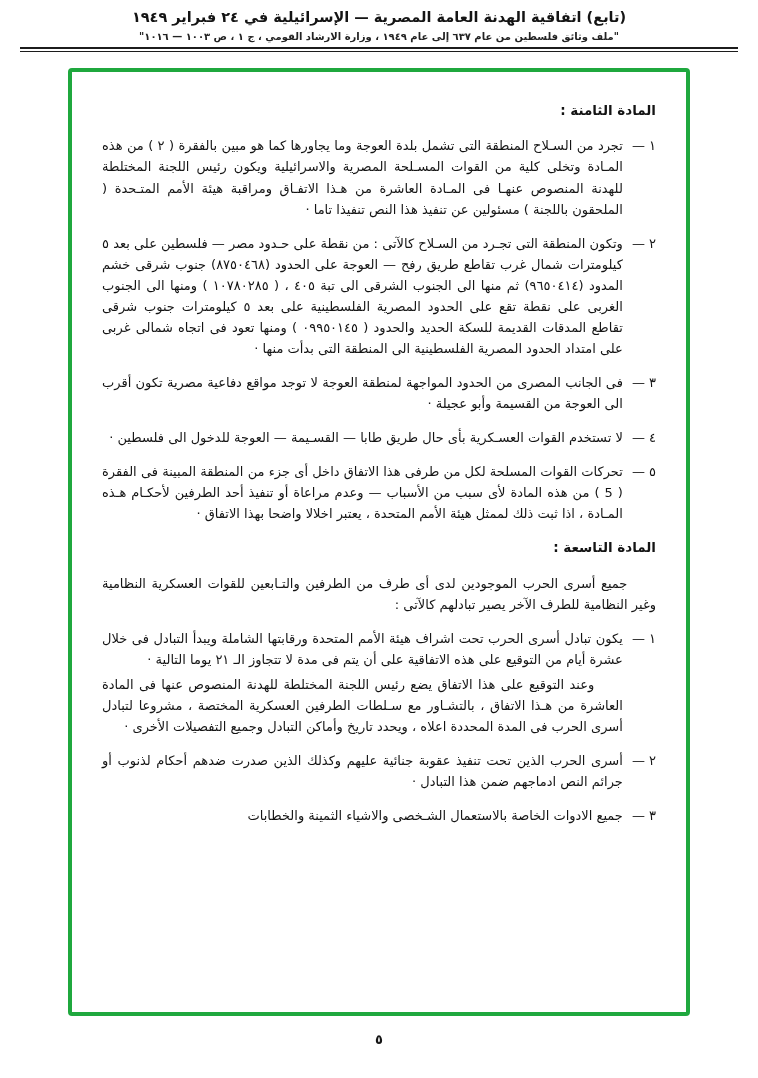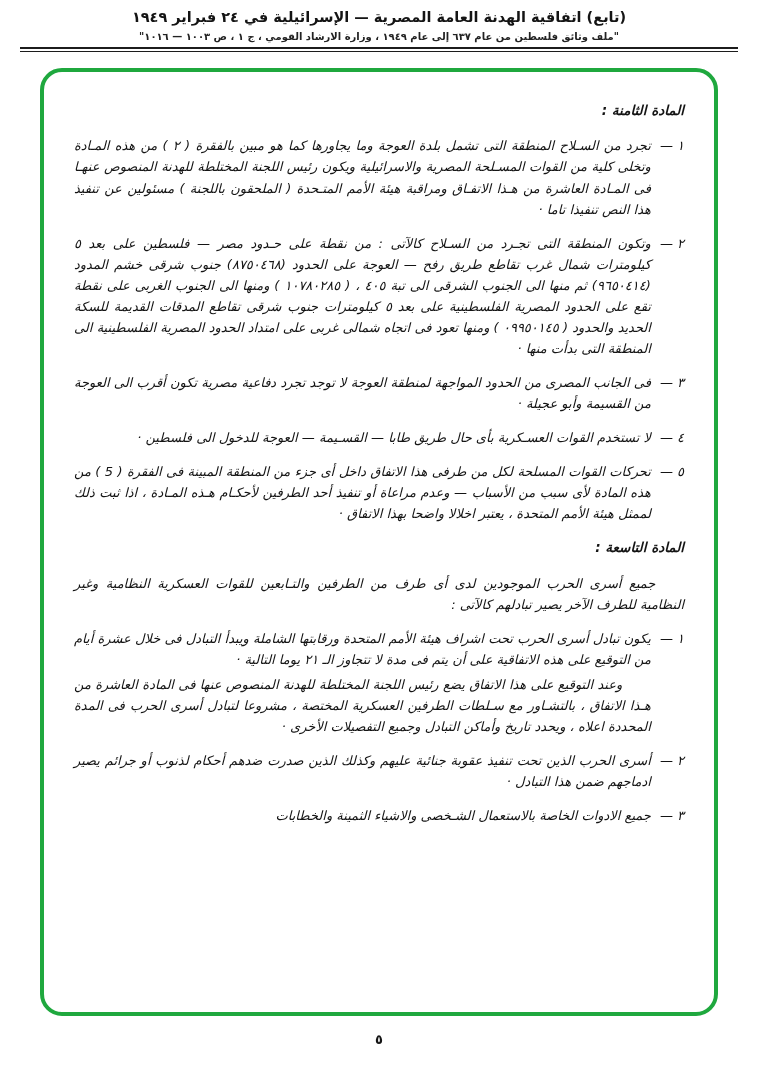--- a/index.html
+++ b/index.html
@@ -13,24 +13,24 @@
   
   .header{ text-align:center; direction:rtl; }
   .doc-title{ margin:0; font-size:14.5px; font-weight:700; line-height:1.35; }
   .doc-source{ margin-top:3px; font-size:10px; font-weight:700; color:#222; }
   .double-rule{
     margin:5px 20px 0; height:2px;
     border-top:2px solid #1c1c1c; border-bottom:1px solid #1c1c1c;
   }
   
   .frame{
-    width:678px; min-height:948px; box-sizing:border-box;
+    width:622px; min-height:948px; box-sizing:border-box;
     margin:16px auto 0;
-    border:4px solid var(--accent-green); border-radius:22px;
-    padding:28px 30px 20px; direction:rtl;font-style:italic;
+    border:4px solid var(--accent-green); border-radius:4px;
+    padding:28px 30px 20px; direction:rtl;
   }
   .content{ font-size:13px; line-height:1.62; text-align:justify; }
   .article-heading{ font-size:13.5px; font-weight:700; margin:0 0 14px; }
   .article-heading.second{ margin-top:4px; }
   .intro{ margin:8px 0 13px; text-indent:2.2em; }
   .item{ display:flex; gap:9px; margin:0 0 13px; }
   .item .num{ flex:0 0 auto; white-space:nowrap; }
   .item .text{ flex:1 1 auto; }
   .item .text p{ margin:0; }
   .item .text p.cont{ text-indent:2.2em; margin-top:4px; }
@@ -63,21 +63,21 @@
       <div class="item">
         <span class="num">٢ —</span>
         <div class="text">
           <p>وتكون المنطقة التى تجـرد من السـلاح كالآتى : من نقطة على حـدود مصر — فلسطين على بعد ٥ كيلومترات شمال غرب تقاطع طريق رفح — العوجة على الحدود (٨٧٥٠٤٦٨) جنوب شرقى خشم المدود (٩٦٥٠٤١٤) ثم منها الى الجنوب الشرقى الى تبة ٤٠٥ ، ( ١٠٧٨٠٢٨٥ ) ومنها الى الجنوب الغربى على نقطة تقع على الحدود المصرية الفلسطينية على بعد ٥ كيلومترات جنوب شرقى تقاطع المدقات القديمة للسكة الحديد والحدود ( ٠٩٩٥٠١٤٥ ) ومنها تعود فى اتجاه شمالى غربى على امتداد الحدود المصرية الفلسطينية الى المنطقة التى بدأت منها ·</p>
         </div>
       </div>
 
       <div class="item">
         <span class="num">٣ —</span>
         <div class="text">
-          <p>فى الجانب المصرى من الحدود المواجهة لمنطقة العوجة لا توجد تجرد دفاعية مصرية تكون أقرب الى العوجة من القسيمة وأبو عجيلة ·</p>
+          <p>فى الجانب المصرى من الحدود المواجهة لمنطقة العوجة لا توجد مواقع دفاعية مصرية تكون أقرب الى العوجة من القسيمة وأبو عجيلة ·</p>
         </div>
       </div>
 
       <div class="item">
         <span class="num">٤ —</span>
         <div class="text">
           <p>لا تستخدم القوات العسـكرية بأى حال طريق طابا — القسـيمة — العوجة للدخول الى فلسطين ·</p>
         </div>
       </div>
 
@@ -96,21 +96,21 @@
         <span class="num">١ —</span>
         <div class="text">
           <p>يكون تبادل أسرى الحرب تحت اشراف هيئة الأمم المتحدة ورقابتها الشاملة ويبدأ التبادل فى خلال عشرة أيام من التوقيع على هذه الاتفاقية على أن يتم فى مدة لا تتجاوز الـ ٢١ يوما التالية ·</p>
           <p class="cont">وعند التوقيع على هذا الاتفاق يضع رئيس اللجنة المختلطة للهدنة المنصوص عنها فى المادة العاشرة من هـذا الاتفاق ، بالتشـاور مع سـلطات الطرفين العسكرية المختصة ، مشروعا لتبادل أسرى الحرب فى المدة المحددة اعلاه ، ويحدد تاريخ وأماكن التبادل وجميع التفصيلات الأخرى ·</p>
         </div>
       </div>
 
       <div class="item">
         <span class="num">٢ —</span>
         <div class="text">
-          <p>أسرى الحرب الذين تحت تنفيذ عقوبة جنائية عليهم وكذلك الذين صدرت ضدهم أحكام لذنوب أو جرائم يصير ادماجهم ضمن هذا التبادل ·</p>
+          <p>أسرى الحرب الذين تحت تنفيذ عقوبة جنائية عليهم وكذلك الذين صدرت ضدهم أحكام لذنوب أو جرائم النص ادماجهم ضمن هذا التبادل ·</p>
         </div>
       </div>
 
       <div class="item">
         <span class="num">٣ —</span>
         <div class="text">
           <p>جميع الادوات الخاصة بالاستعمال الشـخصى والاشياء الثمينة والخطابات</p>
         </div>
       </div>
 

